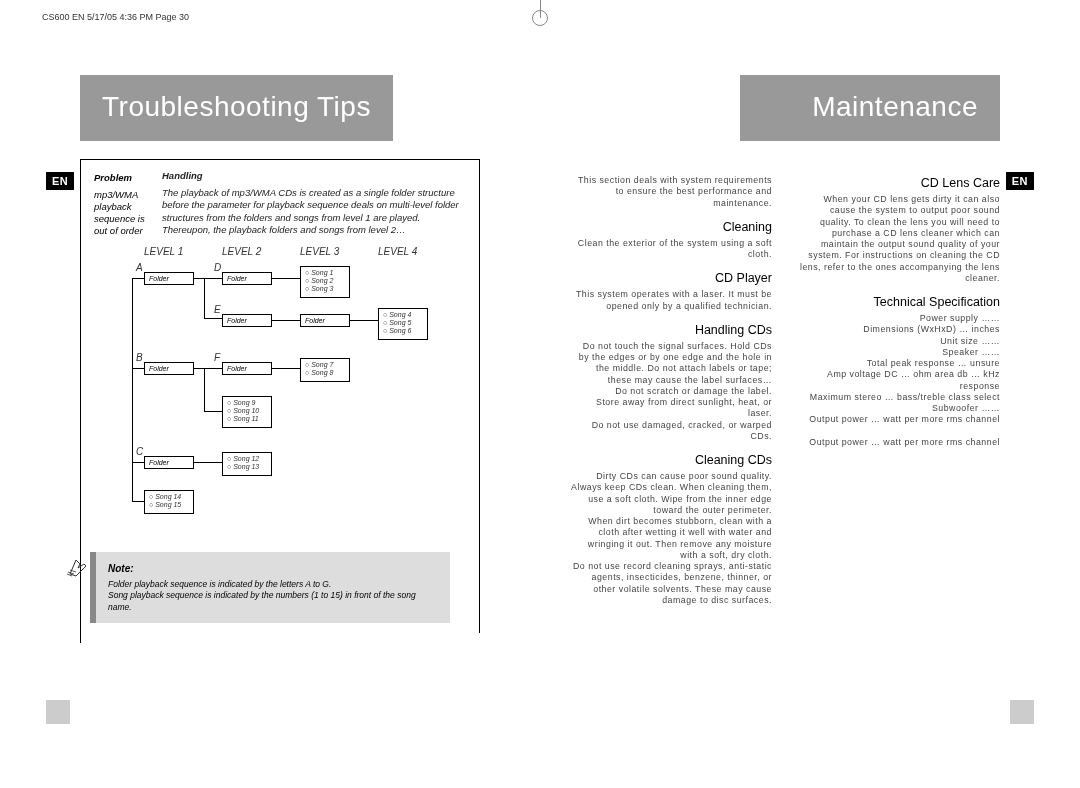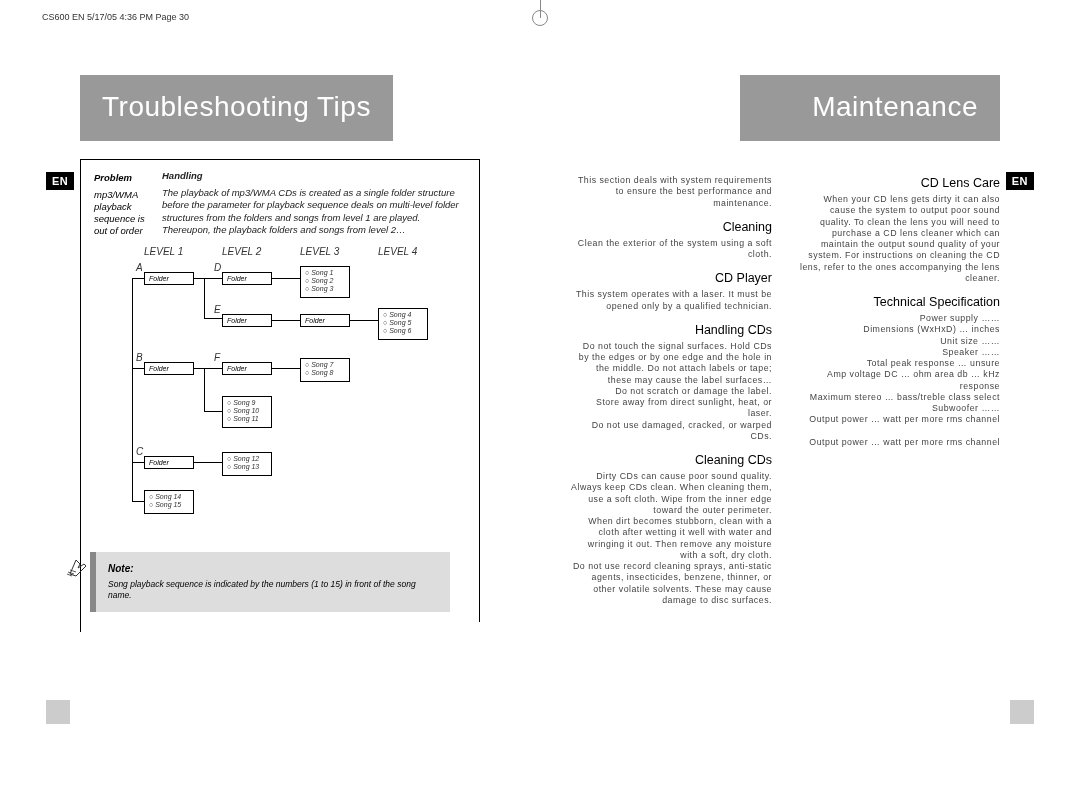--- a/index.html
+++ b/index.html
@@ -274,20 +274,21 @@
         <div class="diag-line" style="left:-12px;top:216px;width:12px;height:1px;"></div>
         <div class="diag-line" style="left:-12px;top:255px;width:12px;height:1px;"></div>
       </div>
 
       <div class="note-box">
         <svg class="hand-icon" viewBox="0 0 24 24">
             <path d="M4 20 L10 6 L14 10 L12 14 L18 10 L20 12 L10 22 Z" fill="none" stroke="#333" stroke-width="1"></path>
             <path d="M2 18 L8 20 M4 16 L10 18 M1 20 L6 22" stroke="#333" stroke-width="0.8"></path>
           </svg>
         <div class="note-title">Note:</div>
+        <div>Folder playback sequence is indicated by the letters A to G.</div>
         <div>Song playback sequence is indicated by the numbers (1 to 15) in front of the song name.</div>
       </div>
     </div>
   </div>
 
   <div class="page-right">
     <div class="banner">Maintenance</div>
     <div class="en-tab en-right">EN</div>
     <div class="grey-block right-side" style="top:680px;width:24px;height:24px;"></div>
 

